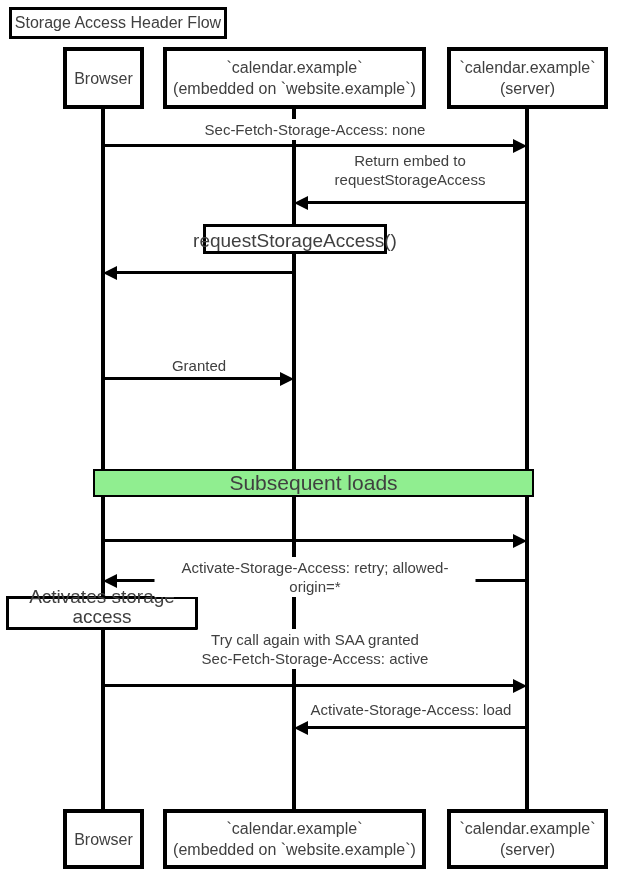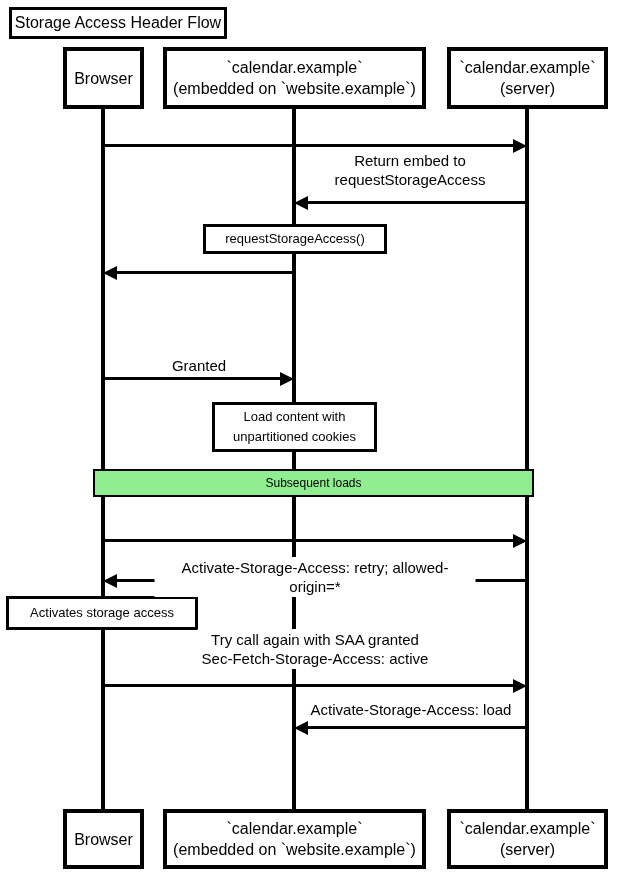--- a/index.html
+++ b/index.html
@@ -1,18 +1,18 @@
 <!DOCTYPE html>
 <html><head>
 <meta charset="utf-8">
 <style>
   html,body{margin:0;padding:0;background:#ffffff;}
   #stage{
     position:relative;width:636px;height:888px;background:#ffffff;overflow:hidden;
-    font-family:"Liberation Sans","DejaVu Sans",sans-serif;color:#000000;border-radius:20px;
+    font-family:"Liberation Sans","DejaVu Sans",sans-serif;color:#404040;border-radius:20px;
   }
   
   .participant{
     position:absolute;box-sizing:border-box;border:4px solid #000;background:#fff;
     display:flex;align-items:center;justify-content:center;text-align:center;
     white-space:pre-line;font-size:16px;line-height:21px;z-index:4;
   }
   #p-browser-top{left:63px;top:47px;width:81px;height:62px}
   #p-embedded-top{left:163px;top:47px;width:263px;height:62px}
   #p-server-top{left:447px;top:47px;width:161px;height:62px}
@@ -45,33 +45,33 @@
   #m1-label{left:315px;top:119px}
   #m2-label{left:410px;top:150px}
   #m4-label{left:199px;top:355px}
   #m5-label{left:315px;top:515px}
   #m6-label{left:315px;top:557px}
   #m7-label{left:315px;top:629px}
   #m8-label{left:411px;top:699px}
   
   .note{
     position:absolute;box-sizing:border-box;border:3px solid #000;background:#fff;
-    display:flex;align-items:center;justify-content:center;text-align:center;
-    white-space:pre-line;font-size:13px;line-height:20px;z-index:4;
+    display:flex;align-items:flex-end;justify-content:center;text-align:center;
+    white-space:pre-line;font-size:19px;line-height:20px;z-index:4;
   }
   #n1{left:203px;top:224px;width:184px;height:30px}
   #n2{left:22px;top:293px;width:165px;height:50px}
   #n3{left:212px;top:402px;width:165px;height:50px}
   #n4{left:6px;top:596px;width:192px;height:34px}
   #n5{left:175px;top:741px;width:238px;height:49px}
   
   #section-bar{
     position:absolute;left:93px;top:469px;width:441px;height:28px;box-sizing:border-box;
     border:2px solid #000;background:#90EE90;display:flex;align-items:center;justify-content:center;
-    font-size:12px;z-index:3;
+    font-size:21px;z-index:3;
   }
   
   #title-box{
     position:absolute;left:9px;top:7px;width:218px;height:32px;box-sizing:border-box;
     border:3px solid #000;background:#fff;display:flex;align-items:center;justify-content:center;
     font-size:16px;z-index:4;
   }
 </style>
 </head>
 <body>
@@ -85,40 +85,39 @@
   <div class="lifeline" id="ll-browser"></div>
   <div class="lifeline" id="ll-embedded"></div>
   <div class="lifeline" id="ll-server"></div>
 
   <div class="participant" id="p-browser-top"><span>Browser</span></div>
   <div class="participant" id="p-embedded-top"><span>`calendar.example`
 (embedded on `website.example`)</span></div>
   <div class="participant" id="p-server-top"><span>`calendar.example`
 (server)</span></div>
 
+  <div class="msg-label" id="m1-label">Sec-Fetch-Storage-Access: none</div>
   <div class="msg-line" id="m1-line"></div>
   <div class="ah ah-r" id="m1-head"></div>
 
   <div class="msg-label" id="m2-label">Return embed to
 requestStorageAccess</div>
   <div class="msg-line" id="m2-line"></div>
   <div class="ah ah-l" id="m2-head"></div>
 
   <div class="note" id="n1"><span>requestStorageAccess()</span></div>
 
   <div class="msg-line" id="m3-line"></div>
   <div class="ah ah-l" id="m3-head"></div>
 
 
   <div class="msg-label" id="m4-label">Granted</div>
   <div class="msg-line" id="m4-line"></div>
   <div class="ah ah-r" id="m4-head"></div>
 
-  <div class="note" id="n3"><span>Load content with
-unpartitioned cookies</span></div>
 
   <div id="section-bar">
       <span>Subsequent loads</span>
     </div>
 
   <div class="msg-line" id="m5-line"></div>
   <div class="ah ah-r" id="m5-head"></div>
 
   <div class="msg-label" id="m6-label">Activate-Storage-Access: retry; allowed-origin=*</div>
   <div class="msg-line" id="m6-line"></div>

